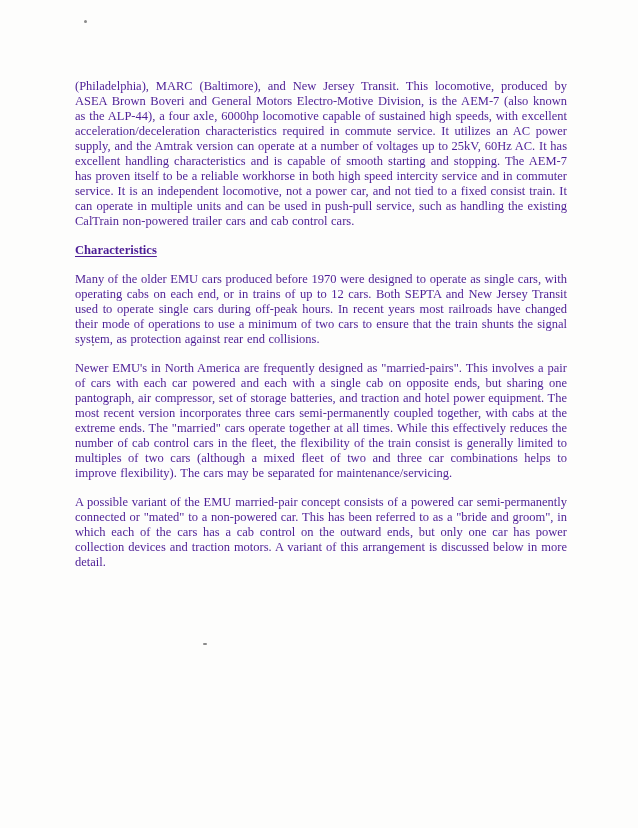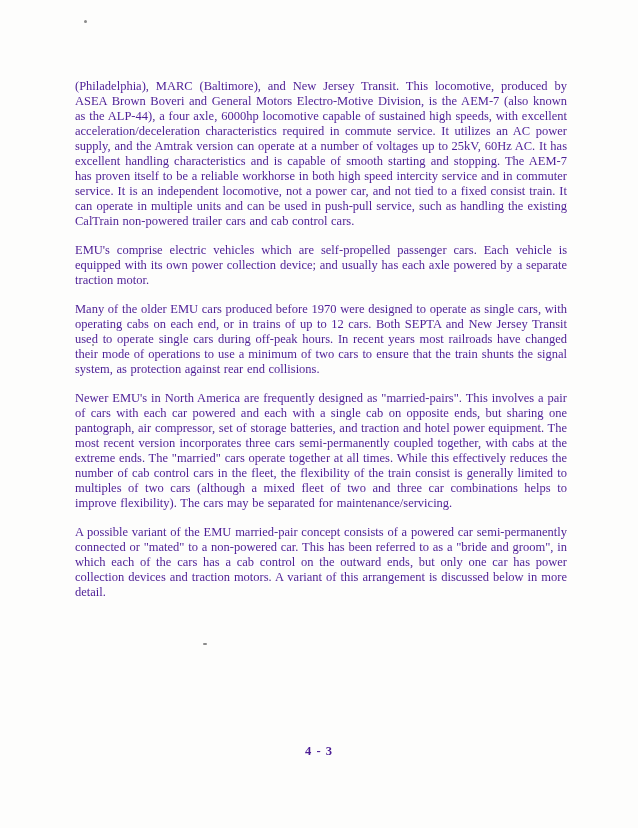--- a/index.html
+++ b/index.html
@@ -74,27 +74,26 @@
 
   <div class="speck speck-1"></div>
   <div class="speck speck-2"></div>
   <div class="speck speck-3"></div>
 
   <div class="content">
 
     <p class="para">(Philadelphia), MARC (Baltimore), and New Jersey Transit.  This locomotive, produced by ASEA Brown Boveri and General Motors Electro-Motive Division, is the AEM-7 (also known as the ALP-44), a four axle, 6000hp locomotive capable of sustained high speeds, with excellent acceleration/deceleration characteristics required in commute service.  It utilizes an AC power supply, and the Amtrak version can operate at a number of voltages up to 25kV, 60Hz AC.  It has excellent handling characteristics and is capable of smooth starting and stopping.  The AEM-7 has proven itself to be a reliable workhorse in both high speed intercity service and in commuter service.  It is an independent locomotive, not a power car, and not tied to a fixed consist train.  It can operate in multiple units and can be used in push-pull service, such as handling the existing CalTrain non-powered trailer cars and cab control cars.</p>
 
 
+    <h3 class="subheading">Characteristics</h3>
 
-    <p class="para">EMU's comprise electric vehicles which are self-propelled passenger cars.  Each vehicle is equipped with its own power collection device; and usually has each axle powered by a separate traction motor.</p>
 
     <p class="para">Many of the older EMU cars produced before 1970 were designed to operate as single cars, with operating cabs on each end, or in trains of up to 12 cars.  Both SEPTA and New Jersey Transit used to operate single cars during off-peak hours.  In recent years most railroads have changed their mode of operations to use a minimum of two cars to ensure that the train shunts the signal system, as protection against rear end collisions.</p>
 
     <p class="para">Newer EMU's in North America are frequently designed as "married-pairs".  This involves a pair of cars with each car powered and each with a single cab on opposite ends, but sharing one pantograph, air compressor, set of storage batteries, and traction and hotel power equipment.  The most recent version incorporates three cars semi-permanently coupled together, with cabs at the extreme ends.  The "married" cars operate together at all times.  While this effectively reduces the number of cab control cars in the fleet, the flexibility of the train consist is generally limited to multiples of two cars (although a mixed fleet of two and three car combinations helps to improve flexibility).  The cars may  be separated for maintenance/servicing.</p>
 
     <p class="para">A possible variant of the EMU married-pair concept consists of a powered car semi-permanently connected or "mated" to a non-powered car.  This has been referred to as a "bride and groom", in which each of the cars has a cab control on the outward ends, but only one car has power collection devices and traction motors.  A variant of this arrangement is discussed below in more detail.</p>
 
 
   </div>
 
-  <div class="page-number">4 - 3</div>
 
 </div>
 
 </body></html>

